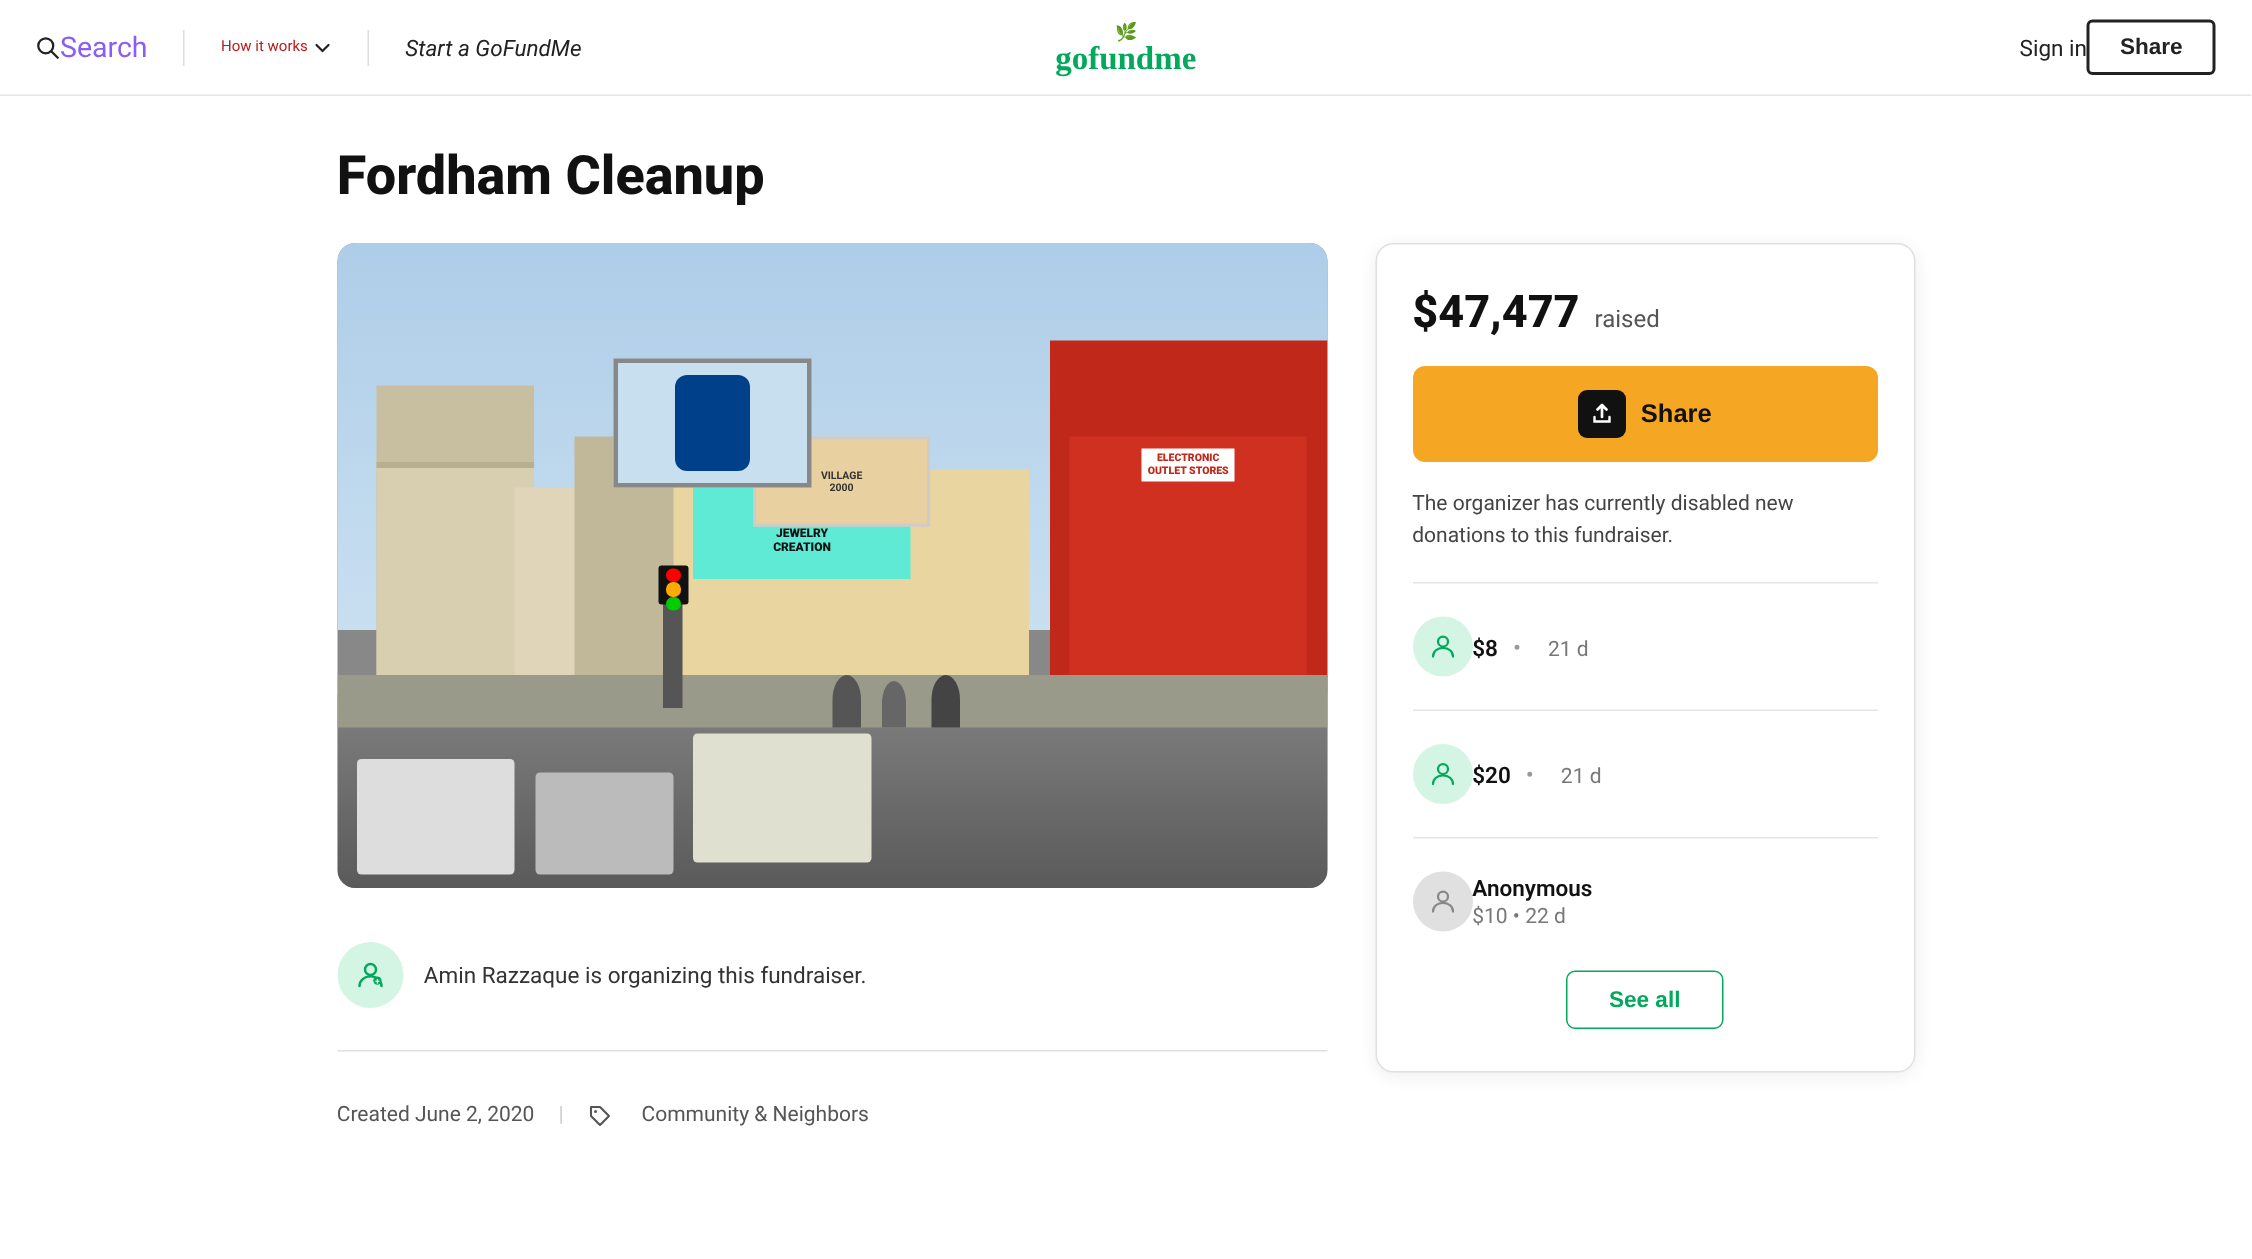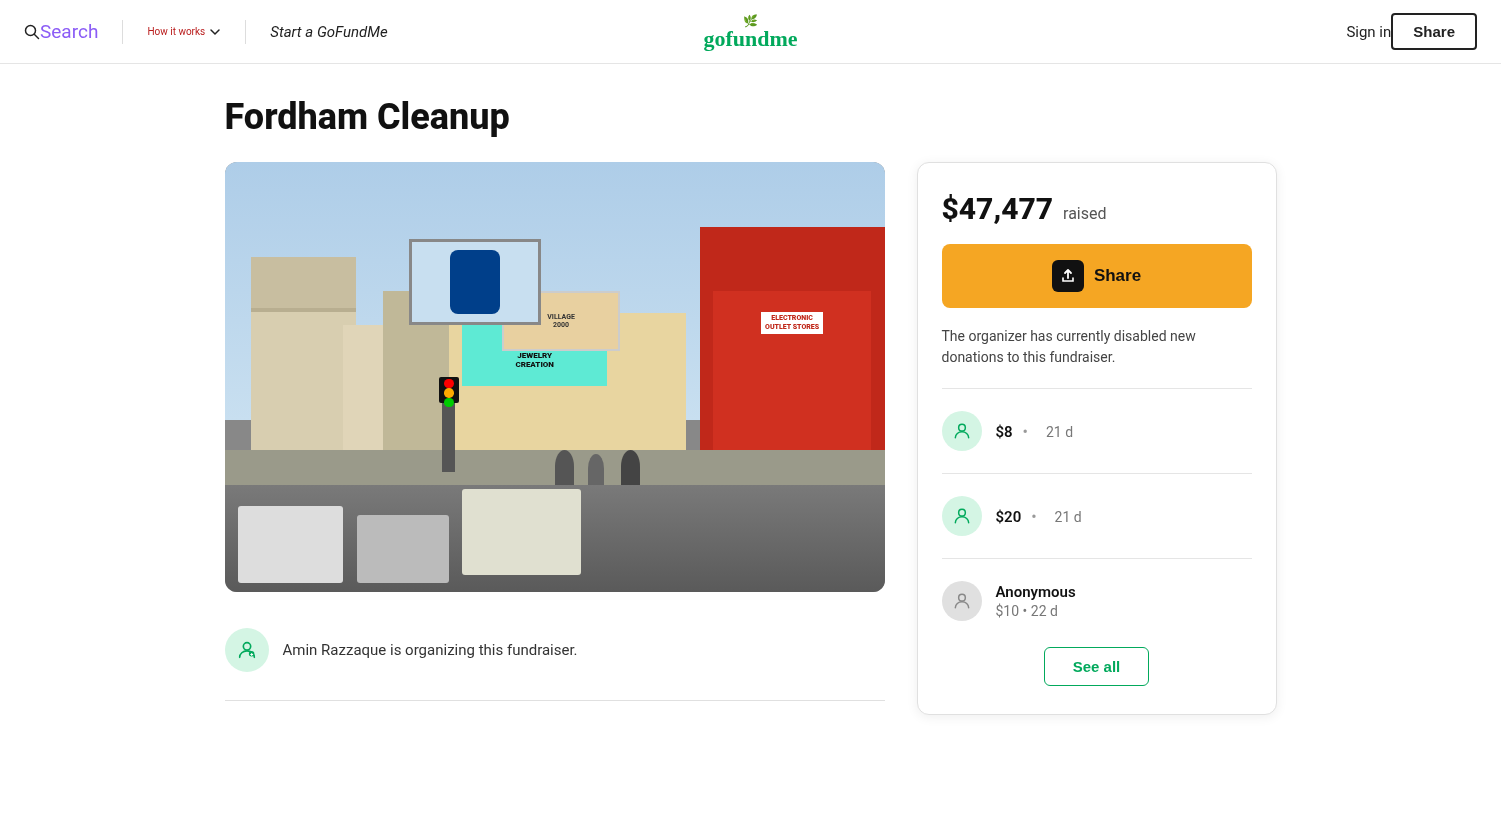--- a/index.html
+++ b/index.html
@@ -134,21 +134,20 @@
       color: #444;
       margin-bottom: 20px;
       line-height: 1.5;
     }
 
     .donor-divider { border: none; border-top: 1px solid #e5e5e5; margin: 12px 0; }
 
     .donor-row {
       display: flex;
       align-items: center;
-      gap: 14px;
       padding: 10px 0;
     }
     .donor-avatar {
       width: 40px; height: 40px;
       border-radius: 50%;
       background: #d4f5e4;
       display: flex; align-items: center; justify-content: center;
       flex-shrink: 0;
     }
     .donor-avatar-gray {
@@ -236,21 +235,21 @@
 
         <div class="city-scene">
           <div class="sky"></div>
 
           <div style="position:absolute;bottom:30%;left:4%;width:16%;height:48%;background:#c8bea0;"></div>
           <div style="position:absolute;bottom:30%;left:4%;width:16%;height:36%;background:#d8ceb0;border-top:4px solid #b8ae90;"></div>
           <div style="position:absolute;bottom:30%;left:18%;width:8%;height:32%;background:#e0d5b8;"></div>
           <div style="position:absolute;bottom:30%;left:24%;width:12%;height:40%;background:#c0b898;"></div>
 
           <div style="position:absolute;bottom:30%;right:0%;width:28%;height:55%;background:#c0281a;"></div>
-          <div style="position:absolute;bottom:30%;right:2%;width:24%;height:40%;background:#d03020;display:flex;align-items:flex-start;justify-content:center;padding-top:21px;">
+          <div style="position:absolute;bottom:30%;right:2%;width:24%;height:40%;background:#d03020;display:flex;align-items:flex-start;justify-content:center;padding-top:8px;">
             <div style="background:#fff;color:#c0281a;font-size:7px;font-weight:900;padding:2px 4px;text-align:center;line-height:1.3;">ELECTRONIC<br>OUTLET STORES</div>
           </div>
 
           <div style="position:absolute;bottom:30%;left:34%;width:36%;height:35%;background:#e8d5a0;"></div>
           <div style="position:absolute;bottom:48%;left:36%;width:22%;height:14%;background:#5eead4;display:flex;align-items:center;justify-content:center;">
             <span style="font-size:8px;font-weight:900;color:#111;text-align:center;">GEORGE<br>JEWELRY<br>CREATION</span>
           </div>
           <div style="position:absolute;bottom:56%;left:42%;width:18%;height:14%;background:#e8d0a0;border:2px solid #ccc;display:flex;align-items:center;justify-content:center;">
             <span style="font-size:7px;color:#333;text-align:center;font-weight:700;">VILLAGE<br>2000</span>
           </div>
@@ -287,20 +286,31 @@
             <path d="M4 20c0-4 3.6-7 8-7s8 3 8 7" stroke="#02a95c" stroke-width="1.8" fill="none" stroke-linecap="round"></path>
             <circle cx="17" cy="16" r="3" fill="#02a95c"></circle>
             <text x="15.5" y="18.5" font-size="6" fill="#fff" font-weight="900">+</text>
           </svg>
         </div>
         <span class="organizer-text">Amin Razzaque is organizing this fundraiser.</span>
       </div>
 
       <hr class="divider">
 
+      <div class="meta-row">
+        <span>Created June 2, 2020</span>
+        <span class="meta-pipe">|</span>
+        <span class="meta-tag-icon">
+          <svg width="16" height="16" viewBox="0 0 16 16" fill="none" style="vertical-align:middle;">
+            <path d="M2 2h6l6 6-6 6-6-6V2z" stroke="#555" stroke-width="1.4" fill="none" stroke-linejoin="round"></path>
+            <circle cx="5" cy="5" r="1" fill="#555"></circle>
+          </svg>
+        </span>
+        <span>Community &amp; Neighbors</span>
+      </div>
     </div>
 
     <div class="campaign-right">
       <div class="donation-card">
 
         <div class="amount-raised">
           <span class="amount-number">$47,477</span>
           <span class="amount-label">raised</span>
         </div>
 

